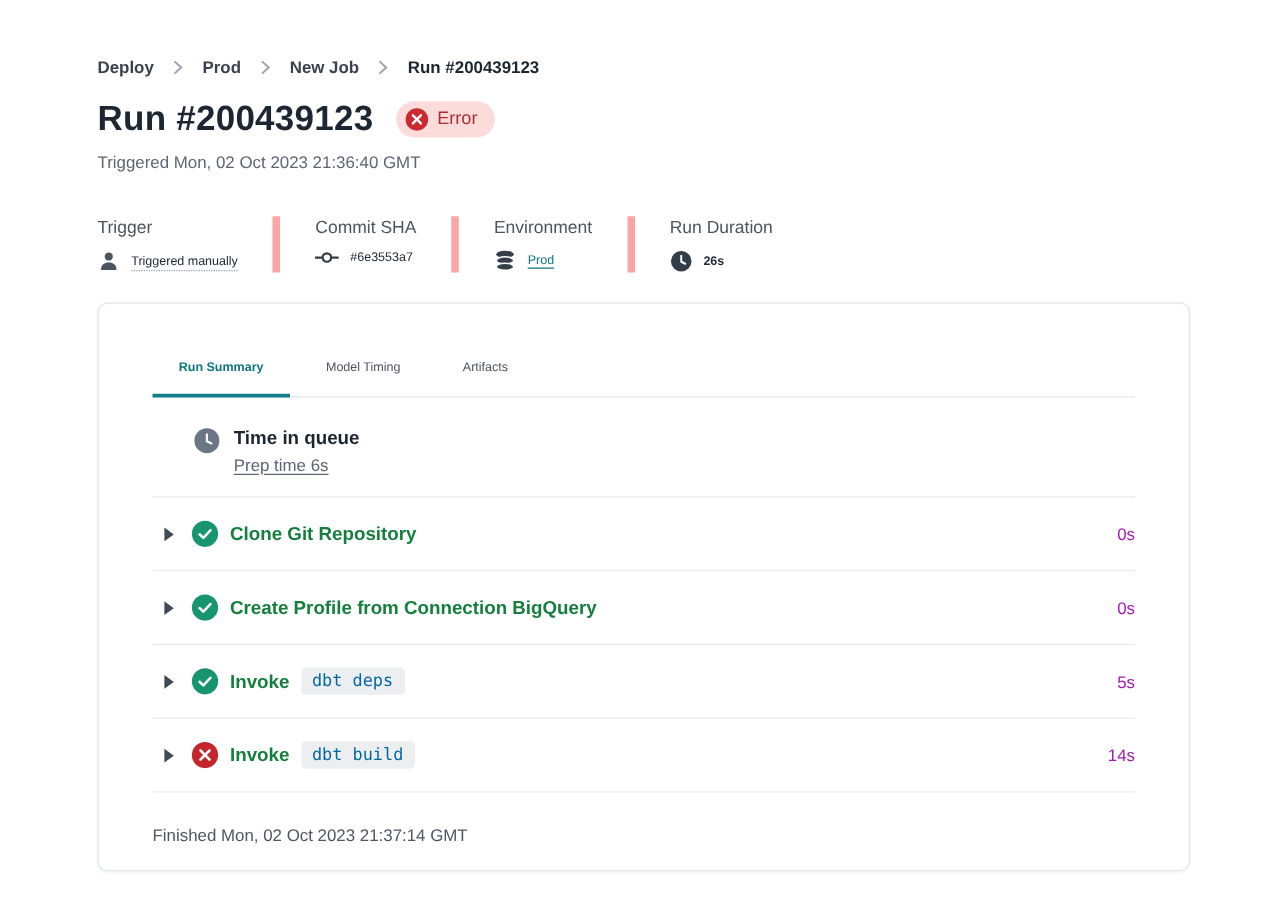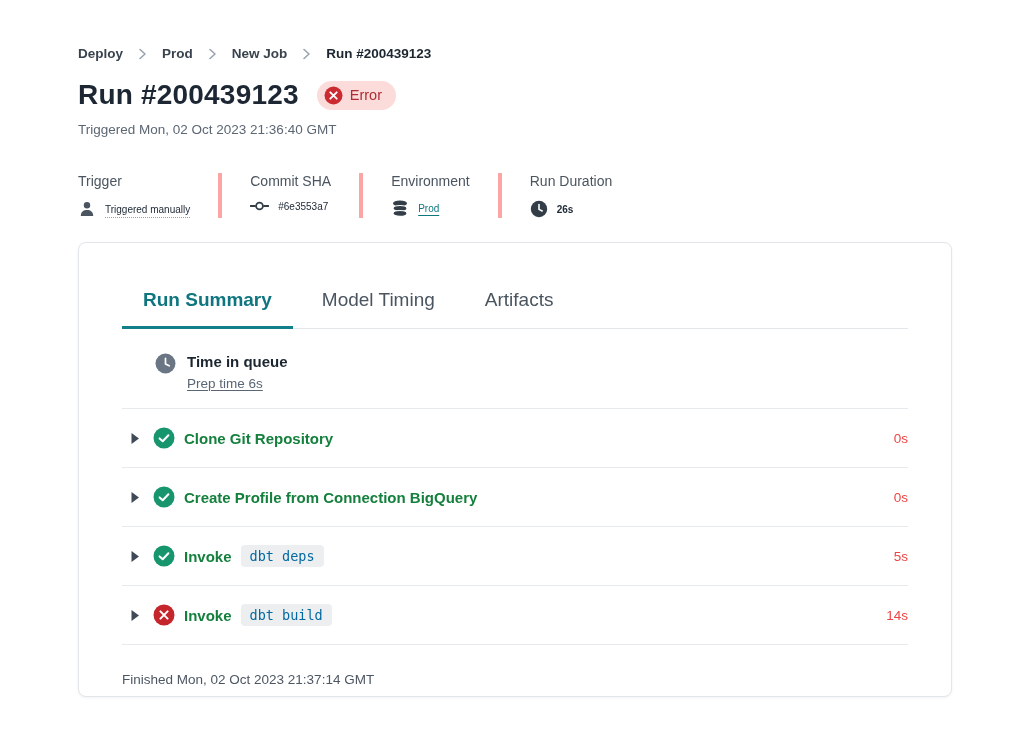--- a/index.html
+++ b/index.html
@@ -32,57 +32,57 @@
   .rerun-btn {
     position:absolute; top:45px; right:0;
     display:inline-flex; align-items:center; gap:9px;
     background:#10757d; color:#fff; border:none; border-radius:6px;
     padding:0 15px; height:38px; font-size:15px; font-weight:600;
     font-family:"Liberation Sans", sans-serif; cursor:pointer;
   }
 
   
   .meta-row { display:flex; margin-top:36px; }
-  .meta-col { padding:0 28px; border-right:4px solid #fca5a5; }
+  .meta-col { padding:0 28px; border-right:6px solid #fca5a5; }
   .meta-col:first-child { padding-left:0; }
   .meta-col:last-child { border-right:none; }
   .meta-label { font-size:14px; color:#4b555f; }
   .meta-value { display:flex; align-items:center; gap:9px; margin-top:11px; font-size:10px; color:#212c38; }
   .tooltip-link { text-decoration:underline dotted #8fa3b8; text-underline-offset:4px; cursor:pointer; color:#212c38; }
   .env-link { color:#0f7680; text-decoration:underline; text-underline-offset:3px; cursor:pointer; }
   .duration-value { font-weight:700; }
 
   
   .card {
     margin-top:24px; height:455px;
     border:1px solid #e2e5e9; border-radius:8px; background:#fff;
     box-shadow:0 1px 3px rgba(20,30,40,.06);
     padding:0 43px;
   }
   .tabs { display:flex; gap:8px; margin-top:46px; border-bottom:1px solid #e4e7ea; }
   .tab {
-    padding:0 21px 15px; font-size:19px; color:#4a5560; cursor:pointer;
+    padding:0 21px 15px; font-size:10px; color:#4a5560; cursor:pointer;
     border-bottom:3px solid transparent; margin-bottom:-1px; white-space:nowrap;
   }
   .tab.active { color:#0f7680; font-weight:700; border-bottom-color:#11808a; }
 
   
   .queue-row { display:flex; align-items:flex-start; gap:10px; padding:24px 0 17px 33px; border-bottom:1px solid #e7eaec; }
   .queue-text { margin-left:1px; }
   .queue-title { font-size:15px; font-weight:700; color:#1b2630; }
   .queue-sub { margin-top:6px; font-size:13.5px; color:#5a6673; text-decoration:underline; text-underline-offset:2px; cursor:pointer; }
 
   .step-row { display:flex; align-items:center; padding:18px 0; border-bottom:1px solid #e7eaec; cursor:pointer; }
   .expander { width:10px; margin:0 13px 0 8px; display:flex; align-items:center; }
   .step-title { font-size:15px; font-weight:700; color:#15803d; margin-left:9px; }
   .code-chip {
     font-family:"DejaVu Sans Mono", monospace; font-size:13.5px; color:#0369a1;
     background:#eceef0; border-radius:4px; padding:3px 9px; margin-left:9px;
   }
-  .step-duration { margin-left:auto; font-size:13.5px; color:#ef4444; }
+  .step-duration { margin-left:auto; font-size:13.5px; color:#a21caf; }
 
   .finished-text { margin-top:27px; font-size:13.5px; color:#4d5763; }
 
   .icon { flex:none; display:inline-flex; }
 </style>
 </head>
 <body>
 
 <div class="page">
 

